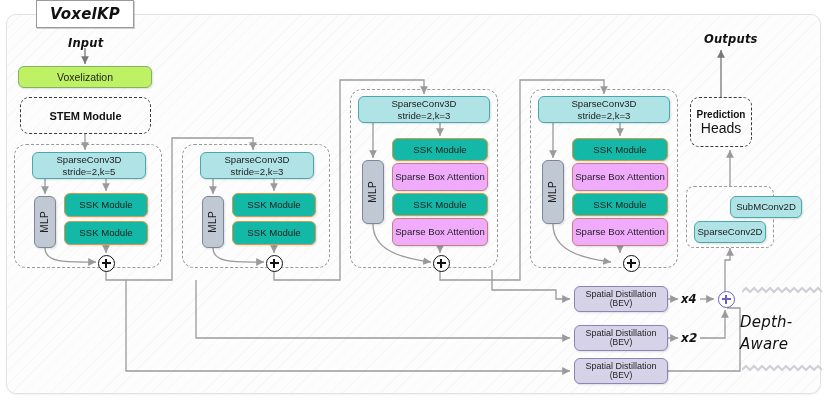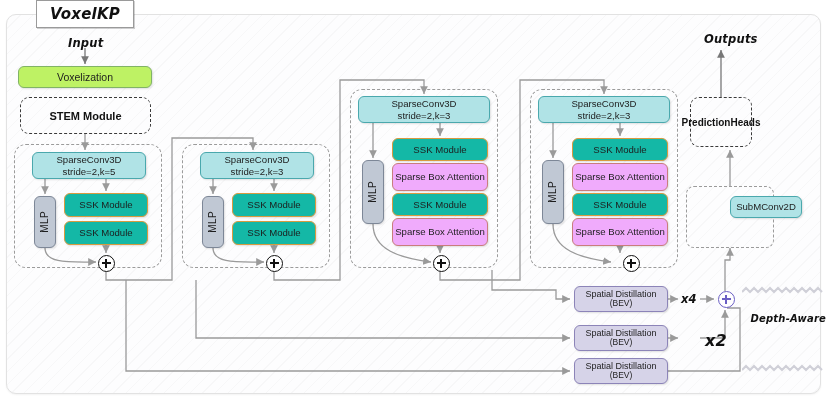--- a/index.html
+++ b/index.html
@@ -64,22 +64,22 @@
   .plus::before,.plus::after{
     content:"";position:absolute;background:#111;
   }
   .plus::before{left:3px;top:6px;width:9px;height:1.6px;}
   .plus::after{top:3px;left:6px;height:9px;width:1.6px;}
   .plus.pp{border-color:#6b5fc4;}
   .plus.pp::before,.plus.pp::after{background:#6b5fc4;}
 
   svg.wires{position:absolute;left:0;top:0;width:831px;height:403px;z-index:8;pointer-events:none;}
   .fusion-txt{
-    position:absolute;z-index:20;text-align:right;font-size:10px;
-    font-weight:700;color:#111;line-height:1.45;
+    position:absolute;z-index:20;text-align:left;font-size:15px;
+    font-weight:400;color:#111;line-height:1.45;
   }
   .squig{position:absolute;z-index:18;}
 </style>
 </head>
 <body>
 
 <div id="root">
 
   <div class="panel"></div>
 
@@ -166,45 +166,48 @@
     <span>Sparse Box Attention</span>
   </div>
   <div class="box orange" style="left:572px;top:193px;width:96px;height:23px;font-size:9.6px;">
     <span>SSK Module</span>
   </div>
   <div class="box pink" style="left:572px;top:218px;width:96px;height:28px;font-size:9.6px;">
     <span>Sparse Box Attention</span>
   </div>
   <div class="plus" style="left:623px;top:255px;"></div>
 
-  <div class="dashbox" style="left:690px;top:97px;width:62px;height:50px;">
+  <div class="dashbox" style="left:690px;top:97px;width:62px;height:50px;flex-direction:column;">
     <span style="font-size:10px;font-weight:700;color:#111;">Prediction</span>
-    <span style="font-size:10px;font-weight:700;color:#111;">Heads</span>
+    <span style="font-size:14px;font-weight:400;color:#111;">Heads</span>
   </div>
 
   <div class="dashgroup" style="left:686px;top:186px;width:88px;height:62px;border-radius:8px;"></div>
   <div class="box teal" style="left:694px;top:196px;width:72px;height:22px;font-size:9.6px;margin-left:36px;">
     <span>SubMConv2D</span>
   </div>
+  <div class="box teal" style="left:694px;top:221px;width:72px;height:22px;font-size:9.6px;">
+    <span>SparseConv2D</span>
+  </div>
 
   <div class="box purple" style="left:574px;top:286px;width:94px;height:26px;font-size:9px;">
     <span>Spatial Distillation</span>
     <span style="font-size:8.5px;">(BEV)</span>
   </div>
   <div class="box purple" style="left:574px;top:325px;width:94px;height:26px;font-size:9px;">
     <span>Spatial Distillation</span>
     <span style="font-size:8.5px;">(BEV)</span>
   </div>
   <div class="box purple" style="left:574px;top:358px;width:94px;height:26px;font-size:9px;">
     <span>Spatial Distillation</span>
     <span style="font-size:8.5px;">(BEV)</span>
   </div>
 
   <div class="lbl hand" style="left:681px;top:292px;font-size:11.5px;color:#111;">x4</div>
-  <div class="lbl hand" style="left:705px;top:331px;font-size:16px;color:#111;">x2</div>
+  <div class="lbl hand" style="left:681px;top:331px;font-size:12px;color:#111;">x2</div>
 
   <div class="plus pp" style="left:718px;top:291px;"></div>
 
   <div class="fusion-txt hand" style="left:740px;top:312px;width:86px;">
     <div>Depth-Aware</div>
   </div>
 
   <svg class="squig" style="left:742px;top:286px;" width="84" height="10">
     <path d="M0,6 l4,-4 l4,4 l4,-4 l4,4 l4,-4 l4,4 l4,-4 l4,4 l4,-4 l4,4 l4,-4 l4,4 l4,-4 l4,4 l4,-4 l4,4 l4,-4 l4,4 l4,-4 l4,4" fill="none" stroke="#d0d0d8" stroke-width="2.2"></path>
   </svg>

